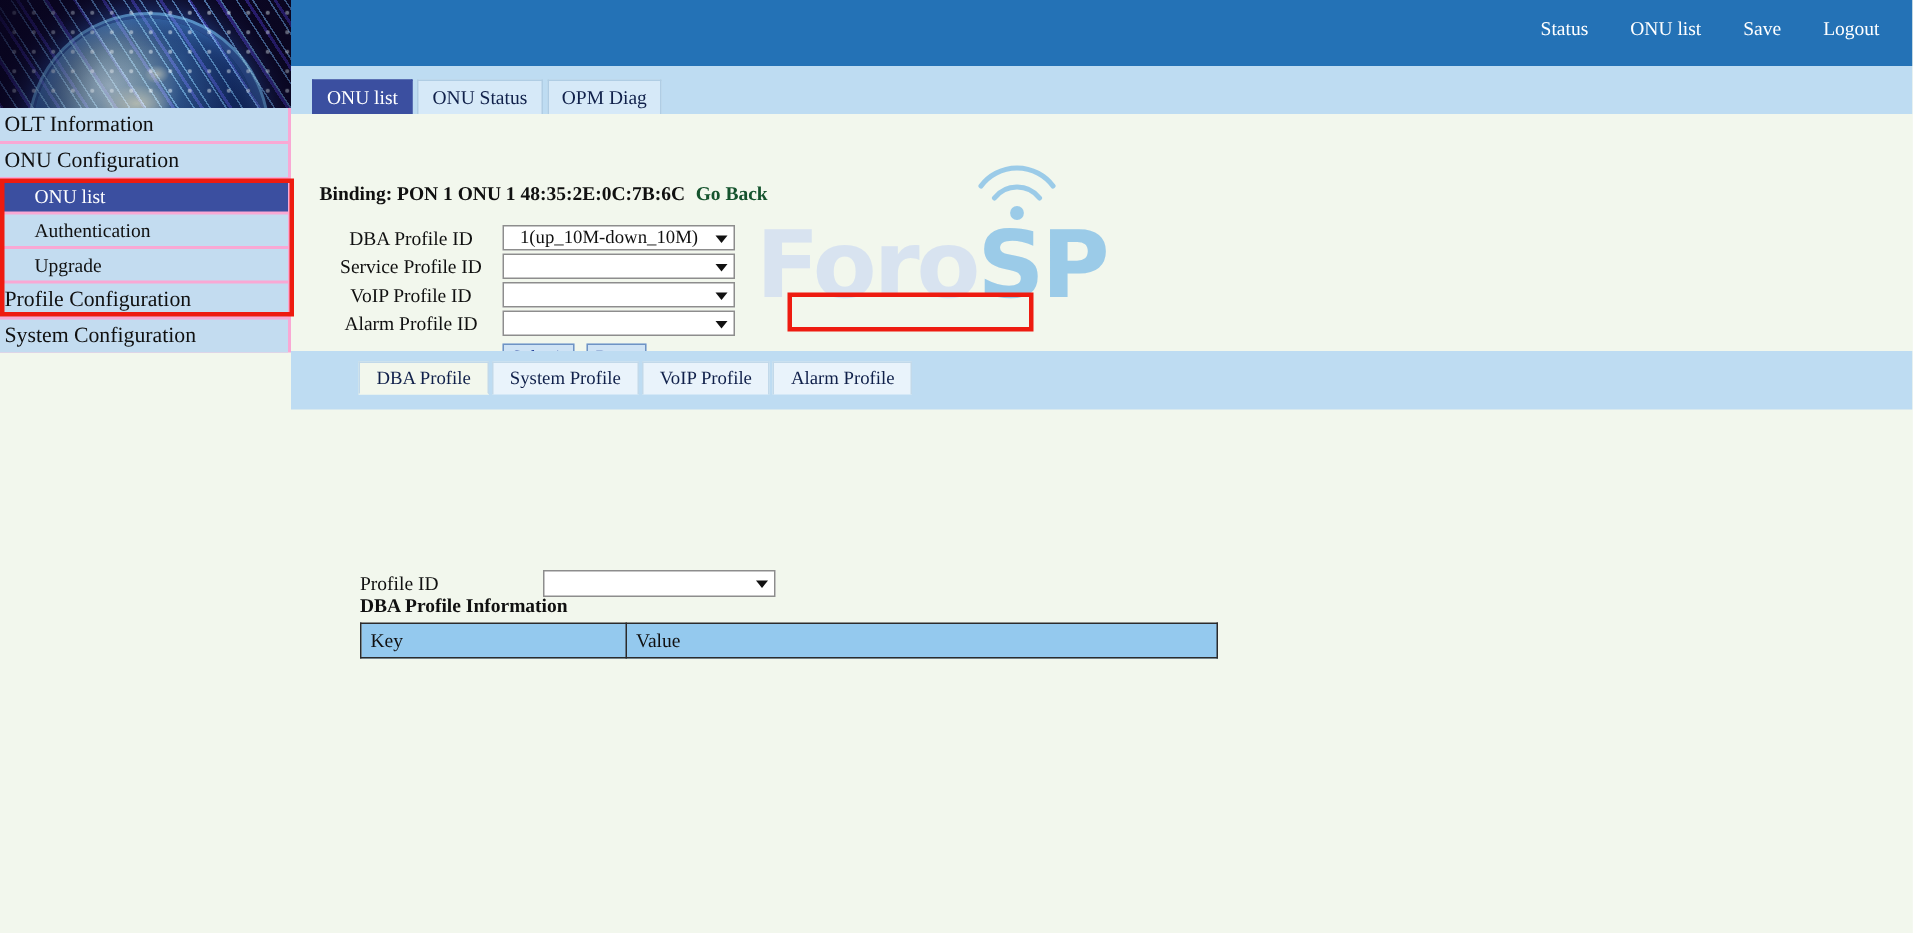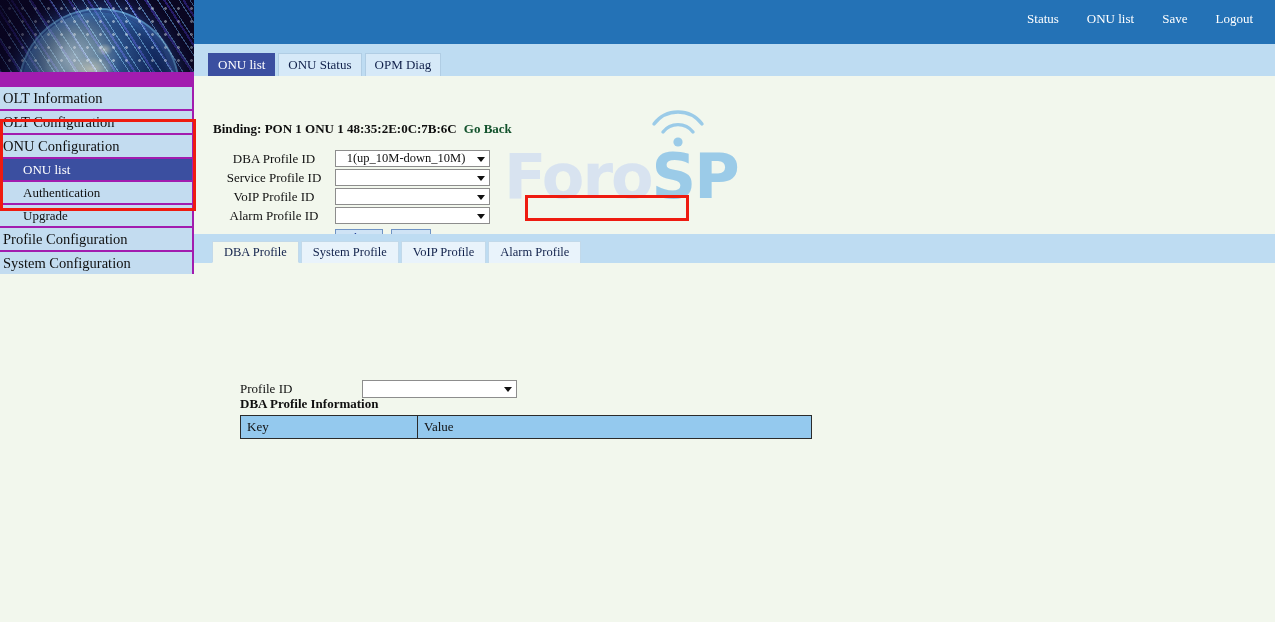--- a/index.html
+++ b/index.html
@@ -94,22 +94,22 @@
   }
   #banner .vignette {
     position: absolute;
     inset: 0;
     background: linear-gradient(110deg, rgba(8,4,30,0.85) 0%, rgba(8,4,30,0.12) 38%, rgba(8,4,30,0.0) 62%, rgba(8,4,30,0.35) 100%);
   }
 
   
   #sidebar {
     width: 194px;
-    background: #a21caf;
-    padding-top: 15px;
+    background: #f9a8d4;
+    padding-top: 0px;
   }
   .nav-top {
     display: block;
     box-sizing: border-box;
     width: 192px;
     height: 22px;
     line-height: 22px;
     background: #c3dcf0;
     color: #101010;
     font-size: 14.5px;
@@ -313,23 +313,23 @@
     cursor: pointer;
     line-height: 14px;
   }
 
   
   #subtabstrip {
     position: absolute;
     left: 0;
     top: 158px;
     width: 1081px;
-    height: 29px;
+    height: 39px;
     background: #bedcf2;
-    padding-left: 18px;
+    padding-left: 45px;
     box-sizing: border-box;
   }
   #subtabstrip .tabs {
     display: flex;
     align-items: flex-end;
     height: 29px;
   }
   .subtab {
     display: block;
     box-sizing: border-box;
@@ -449,23 +449,20 @@
       <div class="globe"></div>
       <div class="rim"></div>
       <div class="streaks"></div>
       <div class="dots"></div>
       <div class="vignette"></div>
     </div>
 
     <div id="sidebar">
       <div class="nav-top">
         <span>OLT Information</span>
-      </div>
-      <div class="nav-top">
-        <span>OLT Configuration</span>
       </div>
       <div class="nav-top">
         <span>ONU Configuration</span>
       </div>
       <div class="nav-sub active">
         <span>ONU list</span>
       </div>
       <div class="nav-sub">
         <span>Authentication</span>
       </div>

